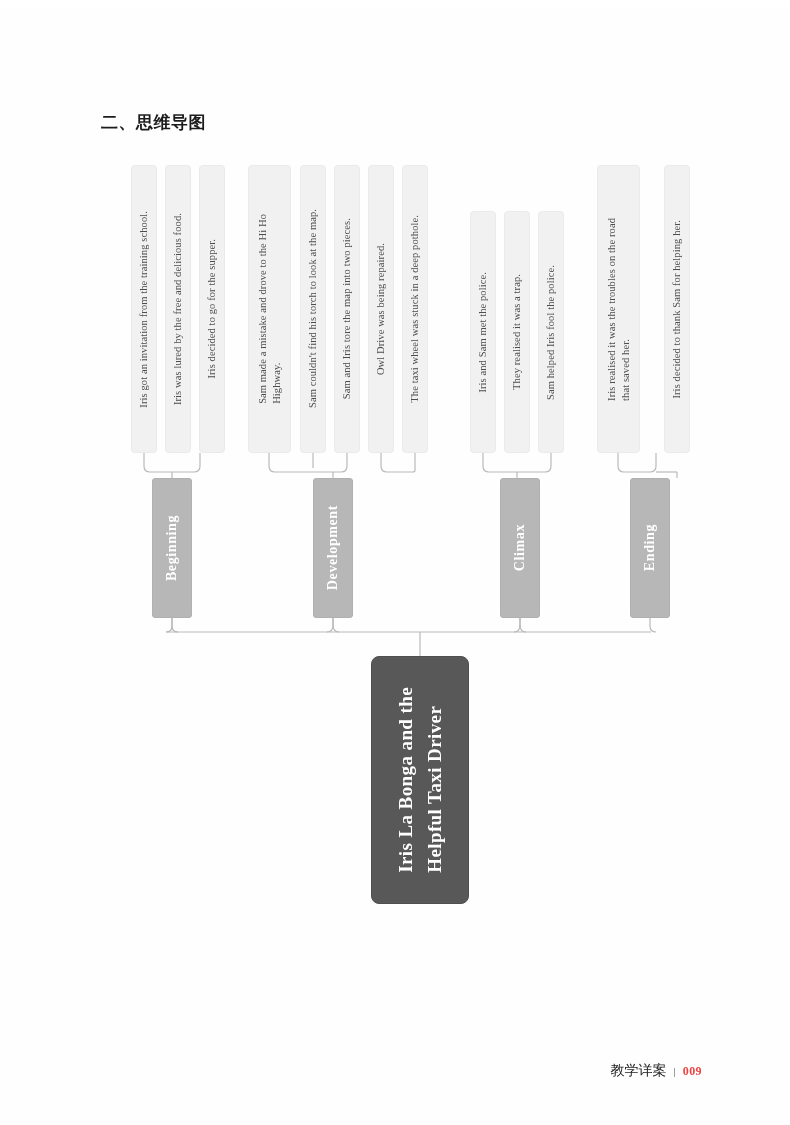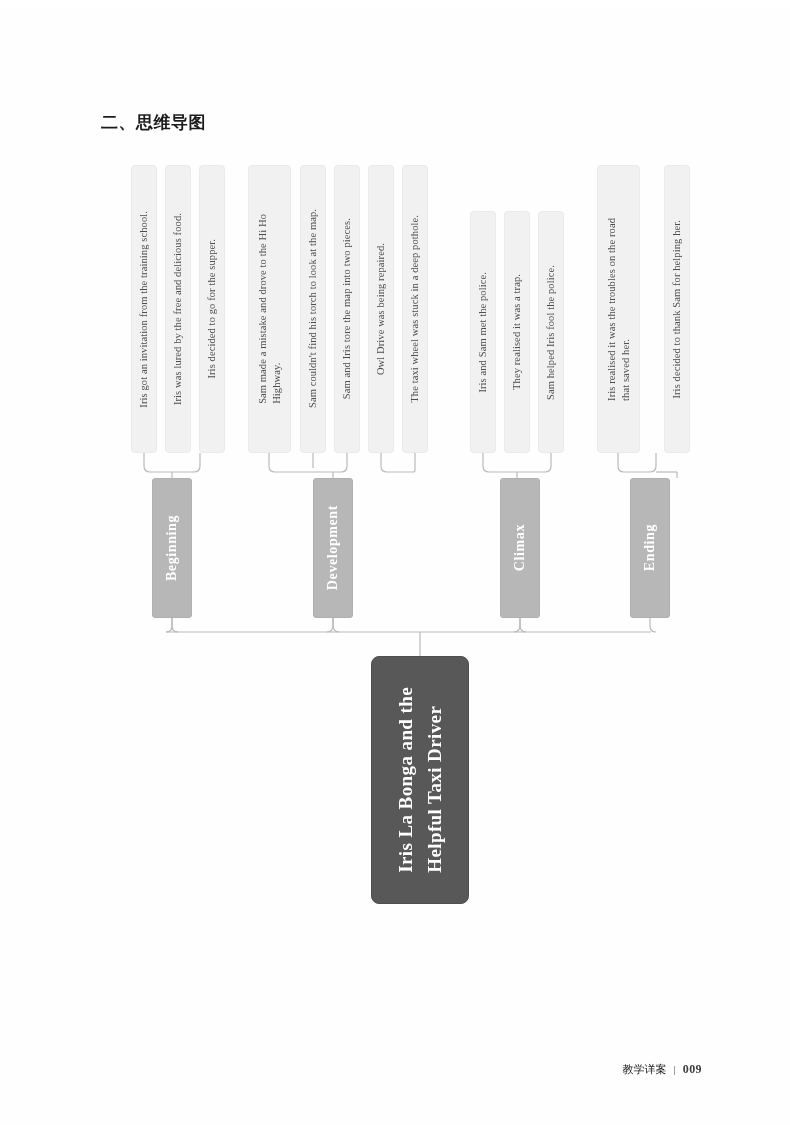--- a/index.html
+++ b/index.html
@@ -116,33 +116,33 @@
     right: 88px;
     top: 1054px;
     display: flex;
     align-items: baseline;
     gap: 7px;
     font-size: 11px;
     color: #2b2b2b;
   }
   .footer .f-label {
     font-family: "DejaVu Sans", sans-serif;
-    font-size: 11px;
+    font-size: 14px;
     color: #222;
   }
   .footer .f-sep {
     color: #555;
     font-family: "Liberation Serif", serif;
     font-size: 11px;
   }
   .footer .f-page {
     font-family: "Liberation Serif", serif;
     font-size: 12px;
     font-weight: bold;
-    color: #404040;
+    color: #ef4444;
     letter-spacing: 0.4px;
   }
 </style>
 </head>
 <body>
 
 <div class="page">
 
   <div class="section-title">二、思维导图</div>
 

